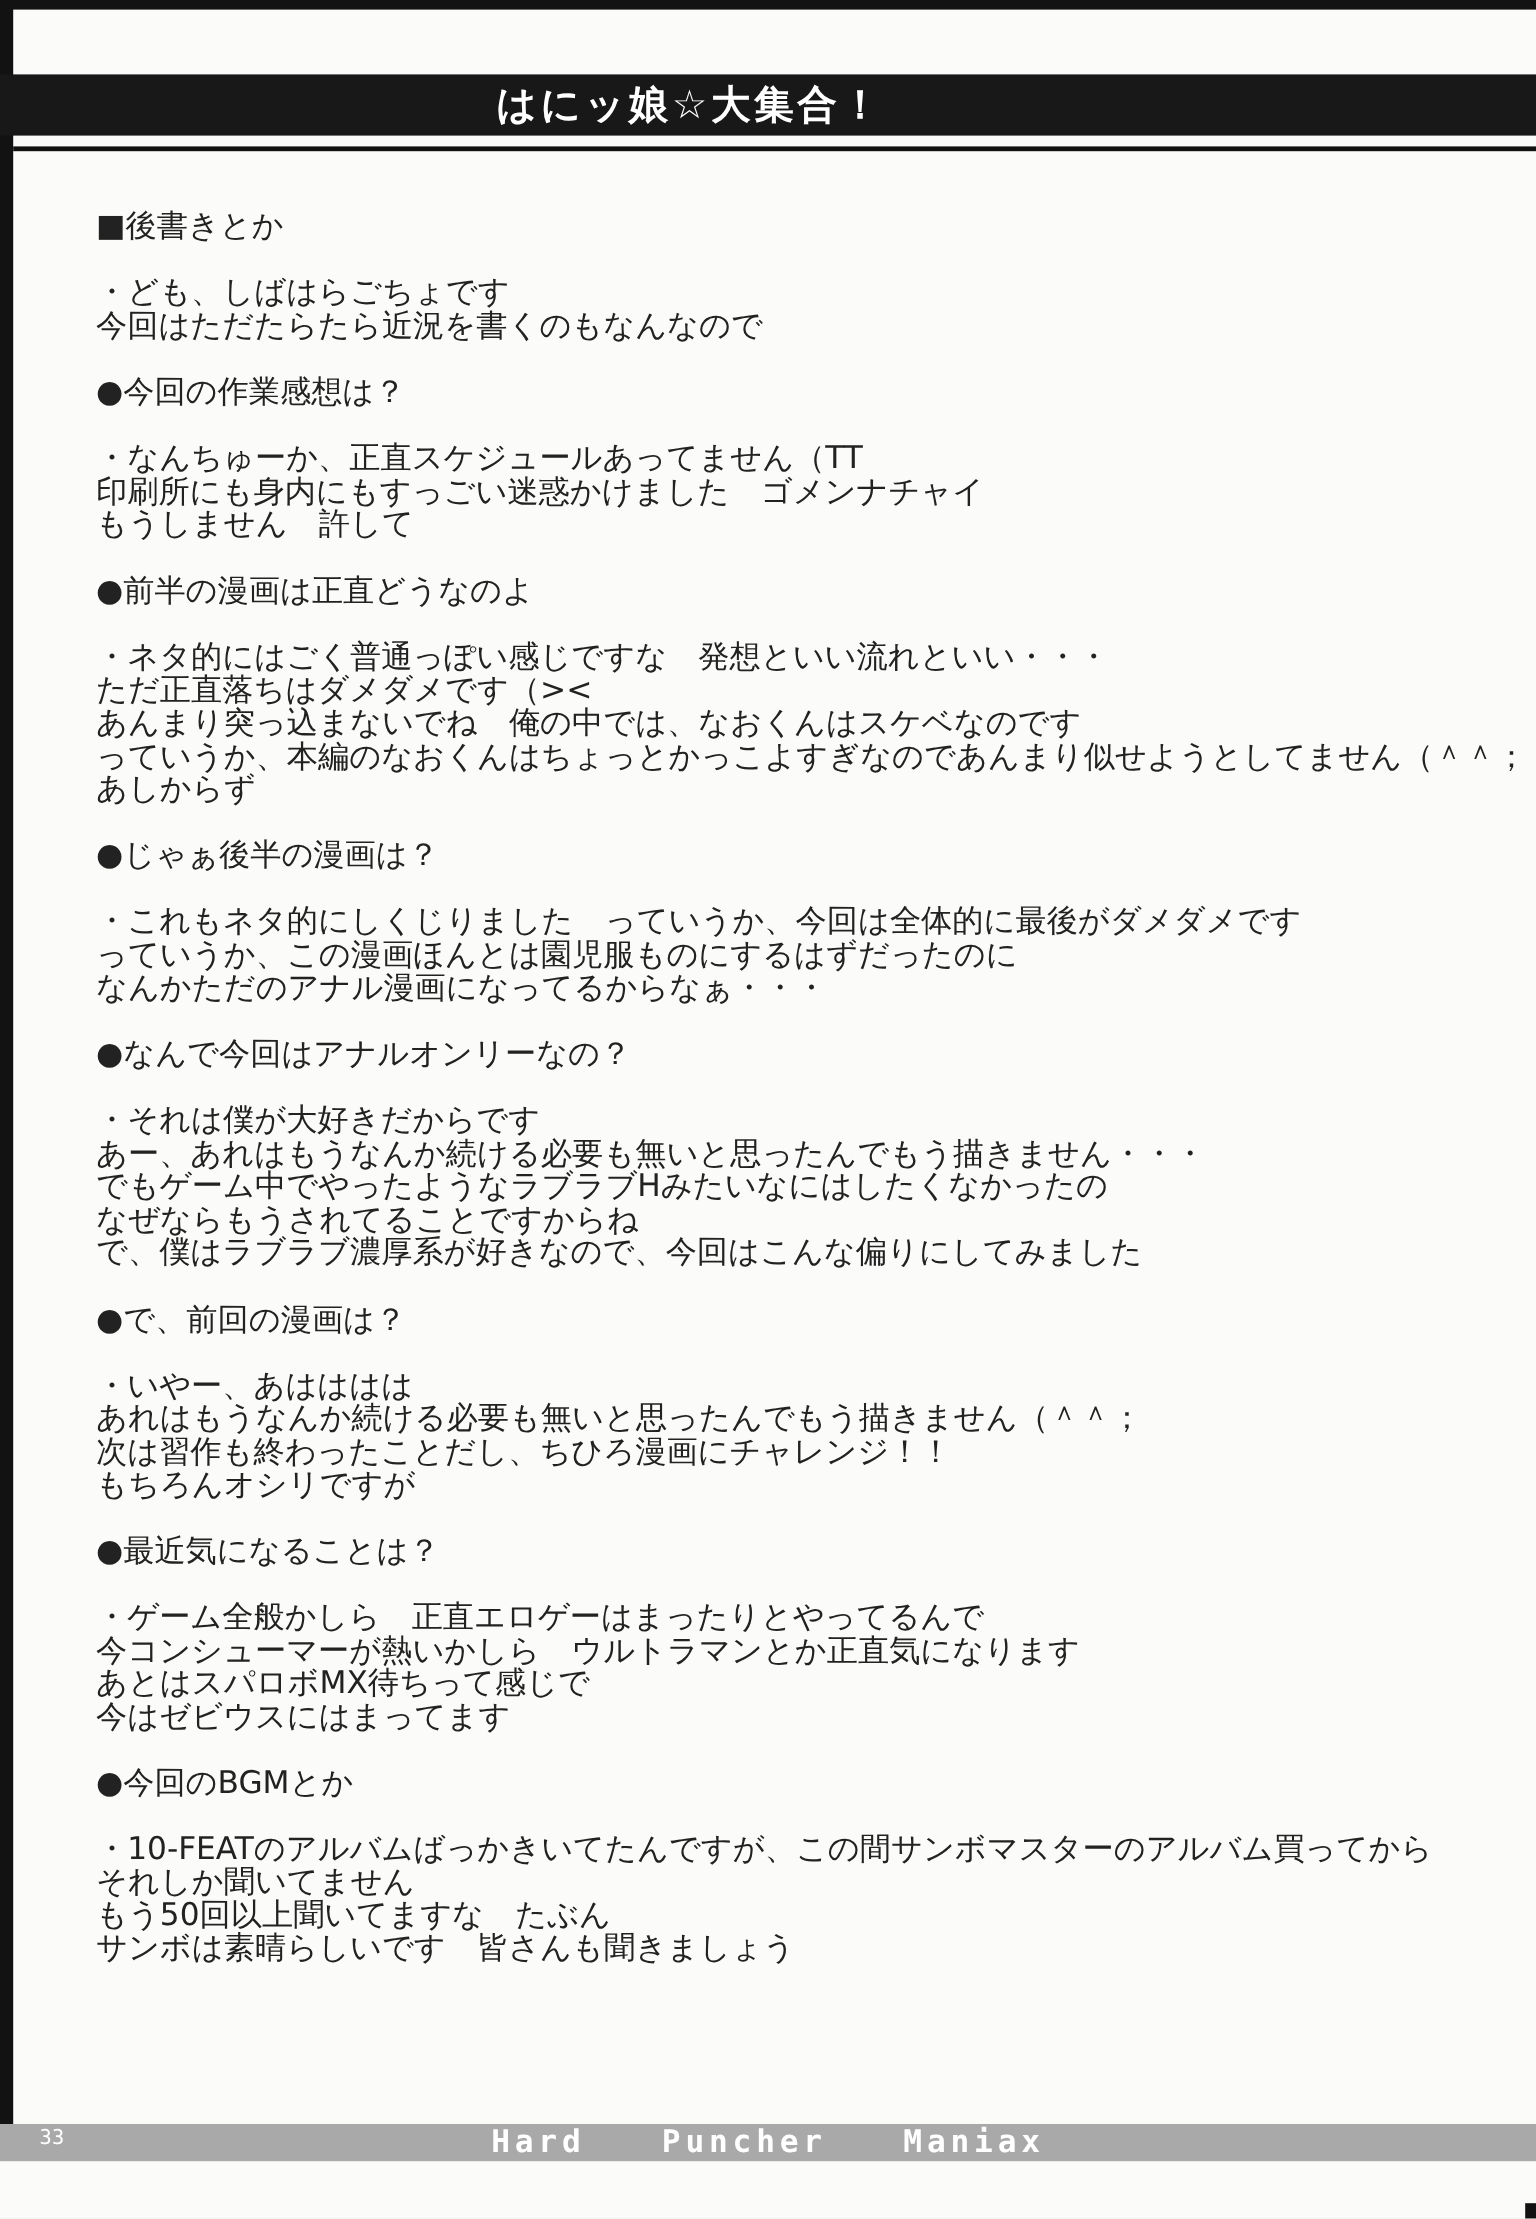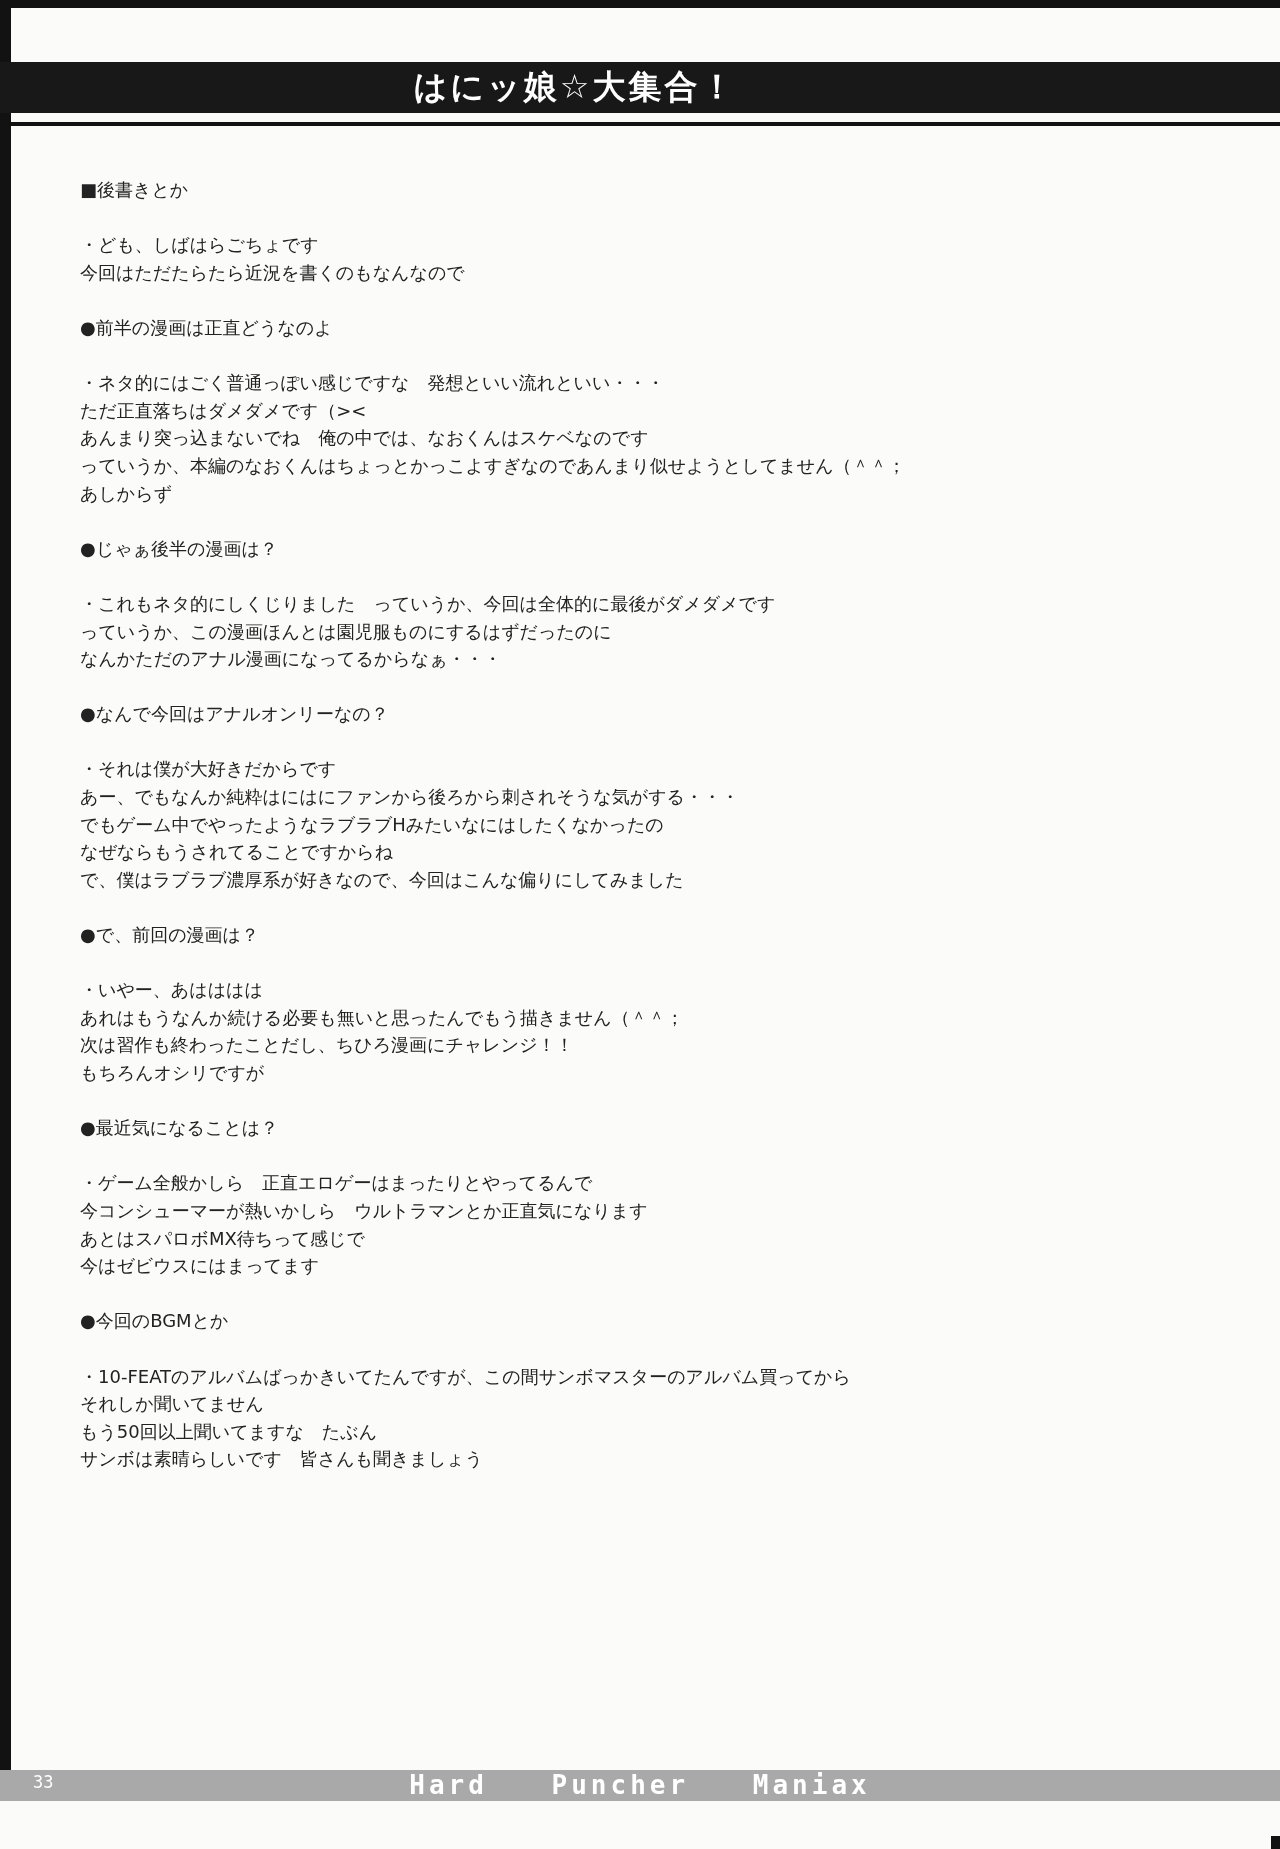--- a/index.html
+++ b/index.html
@@ -29,21 +29,21 @@
     letter-spacing:3px; transform:translateX(-65px);
     white-space:pre;
     text-align:center;
   }
   .header-underline {
     position:absolute; top:122px; left:11px; right:0;
     height:4px; background:#121212;
   }
   .content {
     position:absolute; left:80px; top:176px; right:20px;
-    color:#222222; font-size:18px;
+    color:#222222; font-size:26px;
   }
   .section { margin-bottom:27.6px; }
   .section-heading {
     height:27.6px; line-height:27.6px;
     margin-bottom:27.6px; white-space:pre; font-weight:500;
   }
   .text-line {
     height:27.6px; line-height:27.6px; white-space:pre;
   }
   .footer-bar {
@@ -80,37 +80,43 @@
   </div>
   <div class="header-underline"></div>
 
   <div class="content">
       <div class="section">
         <div class="section-heading">■後書きとか</div>
         <div class="text-line">・ども、しばはらごちょです</div>
         <div class="text-line">今回はただたらたら近況を書くのもなんなので</div>
       </div>
       <div class="section">
+        <div class="section-heading">●今回の作業感想は？</div>
+        <div class="text-line">・なんちゅーか、正直スケジュールあってません（TT</div>
+        <div class="text-line">印刷所にも身内にもすっごい迷惑かけました　ゴメンナチャイ</div>
+        <div class="text-line">もうしません　許して</div>
+      </div>
+      <div class="section">
         <div class="section-heading">●前半の漫画は正直どうなのよ</div>
         <div class="text-line">・ネタ的にはごく普通っぽい感じですな　発想といい流れといい・・・</div>
         <div class="text-line">ただ正直落ちはダメダメです（&gt;&lt;</div>
         <div class="text-line">あんまり突っ込まないでね　俺の中では、なおくんはスケベなのです</div>
         <div class="text-line">っていうか、本編のなおくんはちょっとかっこよすぎなのであんまり似せようとしてません（＾＾；</div>
         <div class="text-line">あしからず</div>
       </div>
       <div class="section">
         <div class="section-heading">●じゃぁ後半の漫画は？</div>
         <div class="text-line">・これもネタ的にしくじりました　っていうか、今回は全体的に最後がダメダメです</div>
         <div class="text-line">っていうか、この漫画ほんとは園児服ものにするはずだったのに</div>
         <div class="text-line">なんかただのアナル漫画になってるからなぁ・・・</div>
       </div>
       <div class="section">
         <div class="section-heading">●なんで今回はアナルオンリーなの？</div>
         <div class="text-line">・それは僕が大好きだからです</div>
-        <div class="text-line">あー、でもなんか純粋はにはにファンから後ろから刺されそうな気がする・・・</div>
+        <div class="text-line">あー、あれはもうなんか続ける必要も無いと思ったんでもう描きません・・・</div>
         <div class="text-line">でもゲーム中でやったようなラブラブHみたいなにはしたくなかったの</div>
         <div class="text-line">なぜならもうされてることですからね</div>
         <div class="text-line">で、僕はラブラブ濃厚系が好きなので、今回はこんな偏りにしてみました</div>
       </div>
       <div class="section">
         <div class="section-heading">●で、前回の漫画は？</div>
         <div class="text-line">・いやー、あはははは</div>
         <div class="text-line">あれはもうなんか続ける必要も無いと思ったんでもう描きません（＾＾；</div>
         <div class="text-line">次は習作も終わったことだし、ちひろ漫画にチャレンジ！！</div>
         <div class="text-line">もちろんオシリですが</div>

